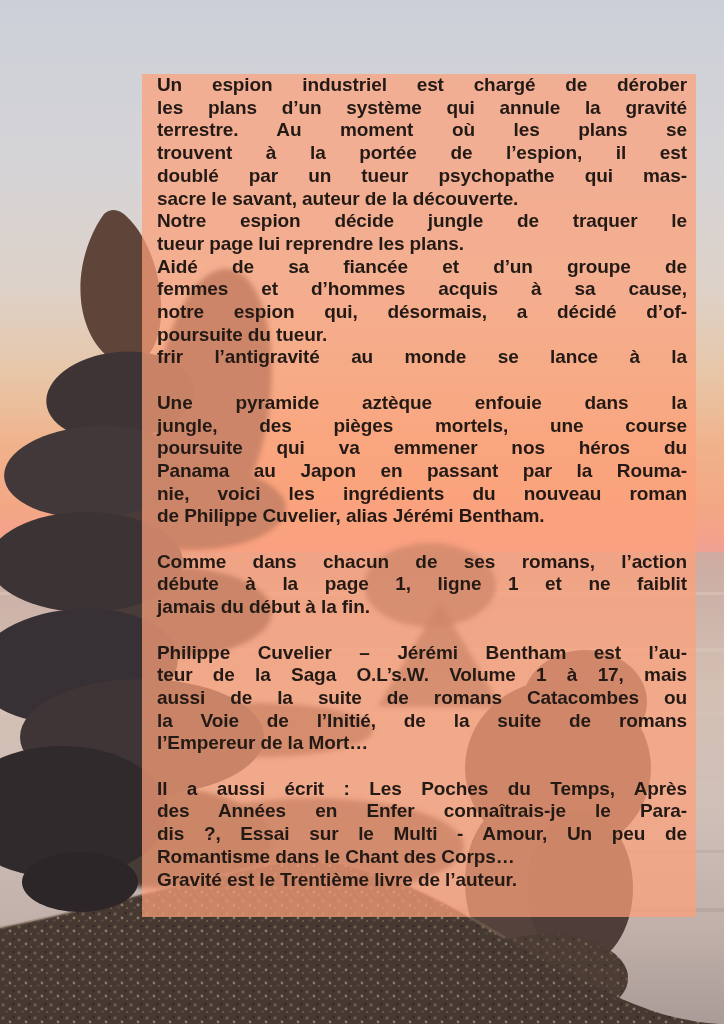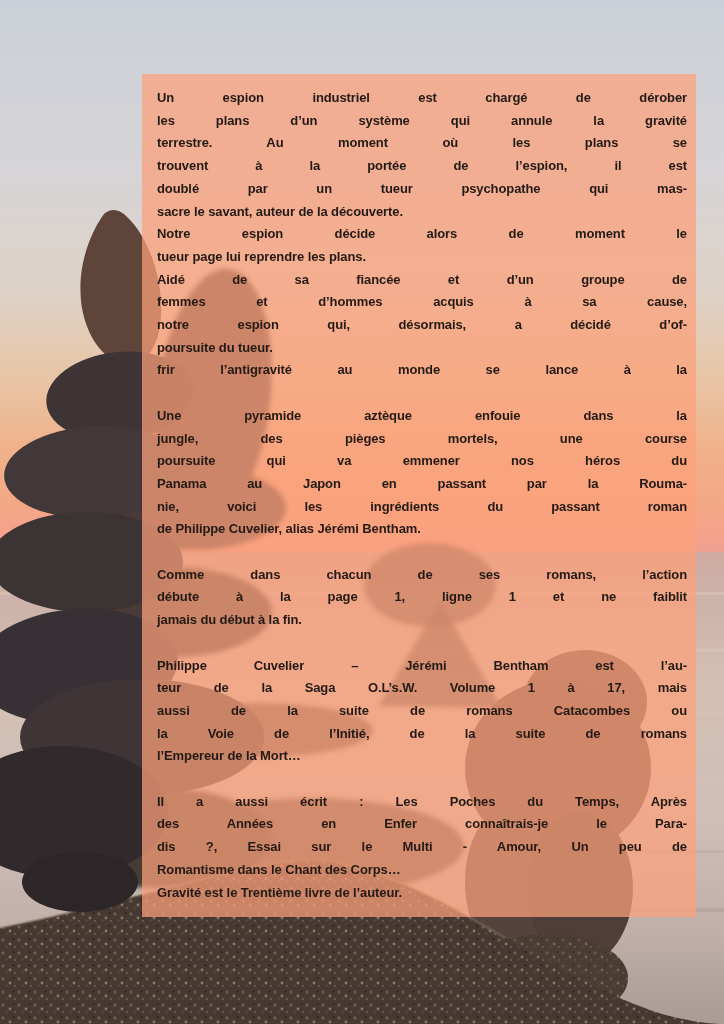--- a/index.html
+++ b/index.html
@@ -3,22 +3,22 @@
 <meta charset="utf-8">
 <style>
   html,body{margin:0;padding:0;background:#ffffff;}
   .page{
     position:relative;width:724px;height:1024px;overflow:hidden;
     font-family:"Liberation Sans","DejaVu Sans",sans-serif;
   }
   .photo{position:absolute;left:0;top:0;width:724px;height:1024px;display:block;}
   .overlay{
     position:absolute;left:142px;top:74px;width:554px;height:843px;
-    box-sizing:border-box;padding:13px 9px 8px 15px;
-    font-size:13px;line-height:22.7px;font-weight:700;
+    box-sizing:border-box;padding:0 9px 8px 15px;
+    font-size:19px;line-height:22.7px;font-weight:700;
     letter-spacing:-0.1px;
   }
   .block{margin:0;}
   .block.gap{margin-top:22.7px;}
   .tl{text-align:justify;text-align-last:justify;}
   .tl.last{text-align-last:left;}
 </style>
 </head>
 <body>
 
@@ -110,36 +110,36 @@
     <div id="synopsis-text">
         <div class="block">
           <div class="tl">Un espion industriel est chargé de dérober</div>
           <div class="tl">les plans d’un système qui annule la gravité</div>
           <div class="tl">terrestre. Au moment où les plans se</div>
           <div class="tl">trouvent à la portée de l’espion, il est</div>
           <div class="tl">doublé par un tueur psychopathe qui mas-</div>
           <div class="tl last">sacre le savant, auteur de la découverte.</div>
         </div>
         <div class="block">
-          <div class="tl">Notre espion décide alors de moment le</div>
+          <div class="tl">Notre espion décide jungle de traquer le</div>
           <div class="tl last">tueur page lui reprendre les plans.</div>
         </div>
         <div class="block">
           <div class="tl">Aidé de sa fiancée et d’un groupe de</div>
           <div class="tl">femmes et d’hommes acquis à sa cause,</div>
           <div class="tl">notre espion qui, désormais, a décidé d’of-</div>
           <div class="tl last">poursuite du tueur.</div>
           <div class="tl">frir l’antigravité au monde se lance à la</div>
         </div>
         <div class="block gap">
           <div class="tl">Une pyramide aztèque enfouie dans la</div>
           <div class="tl">jungle, des pièges mortels, une course</div>
           <div class="tl">poursuite qui va emmener nos héros du</div>
           <div class="tl">Panama au Japon en passant par la Rouma-</div>
-          <div class="tl">nie, voici les ingrédients du passant roman</div>
+          <div class="tl">nie, voici les ingrédients du nouveau roman</div>
           <div class="tl last">de Philippe Cuvelier, alias Jérémi Bentham.</div>
         </div>
         <div class="block gap">
           <div class="tl">Comme dans chacun de ses romans, l’action</div>
           <div class="tl">débute à la page 1, ligne 1 et ne faiblit</div>
           <div class="tl last">jamais du début à la fin.</div>
         </div>
         <div class="block gap">
           <div class="tl">Philippe Cuvelier – Jérémi Bentham est l’au-</div>
           <div class="tl">teur de la Saga O.L’s.W. Volume 1 à 17, mais</div>

